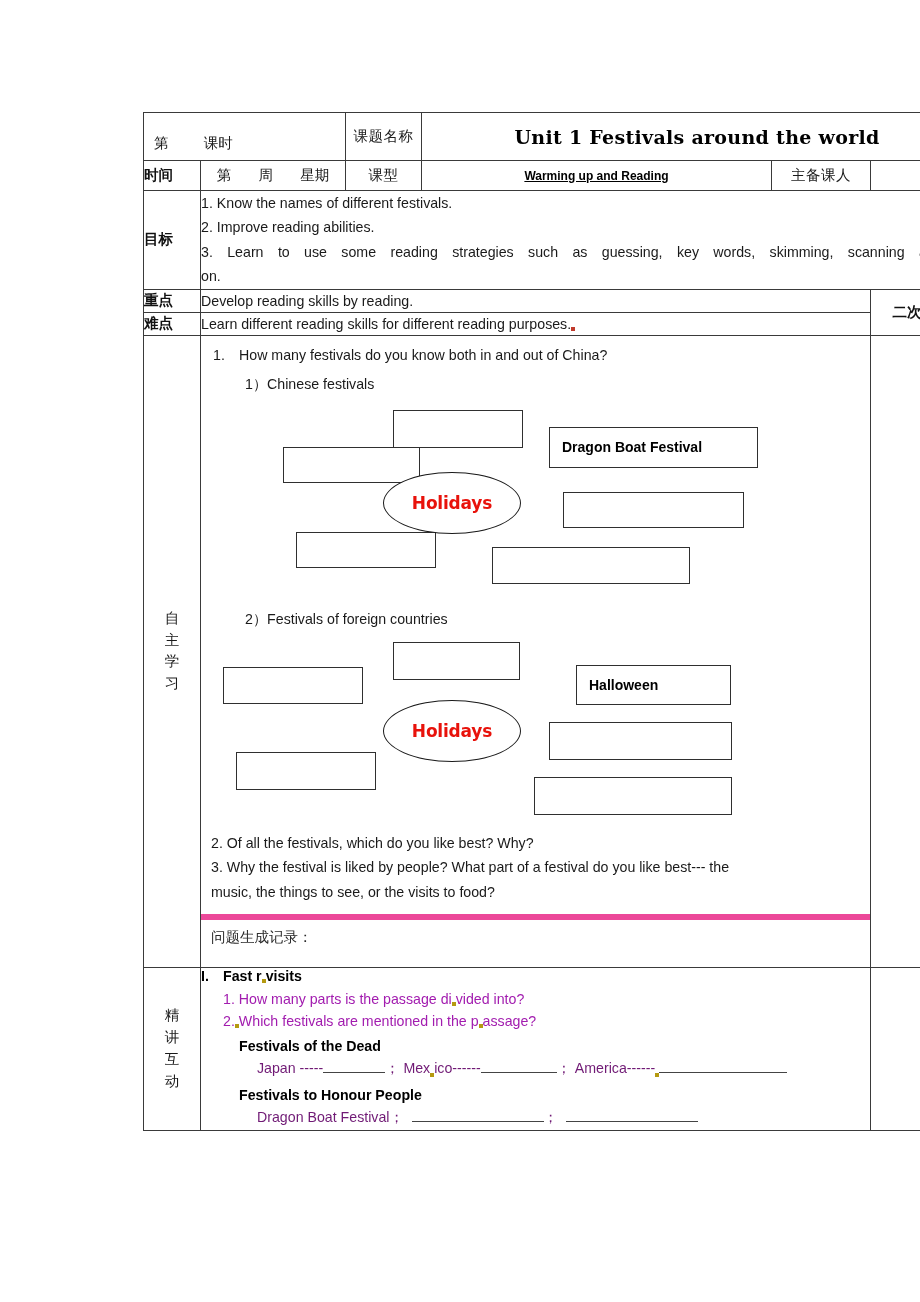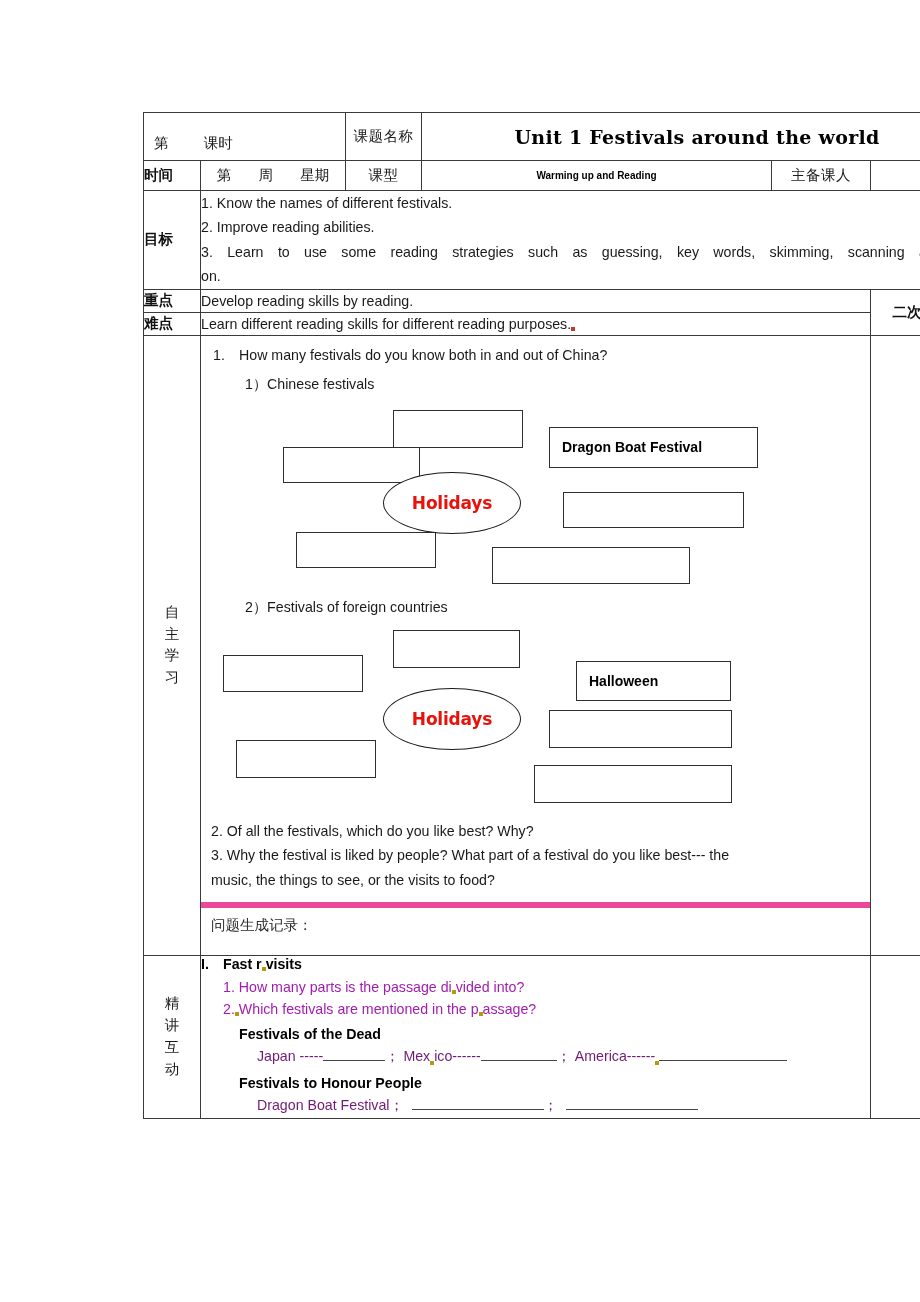--- a/index.html
+++ b/index.html
@@ -70,23 +70,24 @@
   .r2 { height: 30px; }
   .r2-week .inner {
     text-align: center;
     font-family: "DejaVu Sans", sans-serif;
     font-size: 14.5px;
     color: #1a1a1a;
   }
   .r2-week .sp2 { display: inline-block; width: 18px; }
   .coursetype-val {
     text-align: center;
-    font-size: 10px;
-    font-weight: bold;
-    color: #000;
+    font-size: 12px;
+    font-weight: bold;
+    color: #000;
+    text-decoration: underline;
   }
 
   
   .obj-cell {
     padding: 7px 10px 9px 10px;
     font-size: 14.2px;
     line-height: 1.72;
     text-align: justify;
     color: #1a1a1a;
   }
@@ -315,28 +316,28 @@
           <div class="d-box" style="left:95px;  top:130px; width:140px; height:36px;"></div>
           <div class="d-box" style="left:348px; top:25px;  width:209px; height:41px;">Dragon Boat Festival</div>
           <div class="d-box" style="left:362px; top:90px;  width:181px; height:36px;"></div>
           <div class="d-box" style="left:291px; top:145px; width:198px; height:37px;"></div>
           <div class="d-ellipse" style="left:182px; top:70px; width:138px; height:62px;">
             <span style="color:#e8120b">Holidays</span>
           </div>
         </div>
 
         <div class="q-block" style="padding-top:0">
-          <div class="q-sub" style="margin-top:4px">2）Festivals of foreign countries</div>
+          <div class="q-sub" style="margin-top:16px">2）Festivals of foreign countries</div>
         </div>
 
         <div class="diagram">
           <div class="d-box" style="left:22px;  top:30px;  width:140px; height:37px;"></div>
           <div class="d-box" style="left:192px; top:5px;   width:127px; height:38px;"></div>
           <div class="d-box" style="left:35px;  top:115px; width:140px; height:38px;"></div>
-          <div class="d-box" style="left:375px; top:36px;  width:155px; height:40px;">Halloween</div>
+          <div class="d-box" style="left:375px; top:28px;  width:155px; height:40px;">Halloween</div>
           <div class="d-box" style="left:348px; top:85px;  width:183px; height:38px;"></div>
           <div class="d-box" style="left:333px; top:140px; width:198px; height:38px;"></div>
           <div class="d-ellipse" style="left:182px; top:63px; width:138px; height:62px;">
             <span style="color:#e8120b">Holidays</span>
           </div>
         </div>
 
         <div class="q-tail">
           <div>2. Of all the festivals, which do you like best? Why?</div>
           <div>3. Why the festival is liked by people? What part of a festival do you like best--- the</div>

